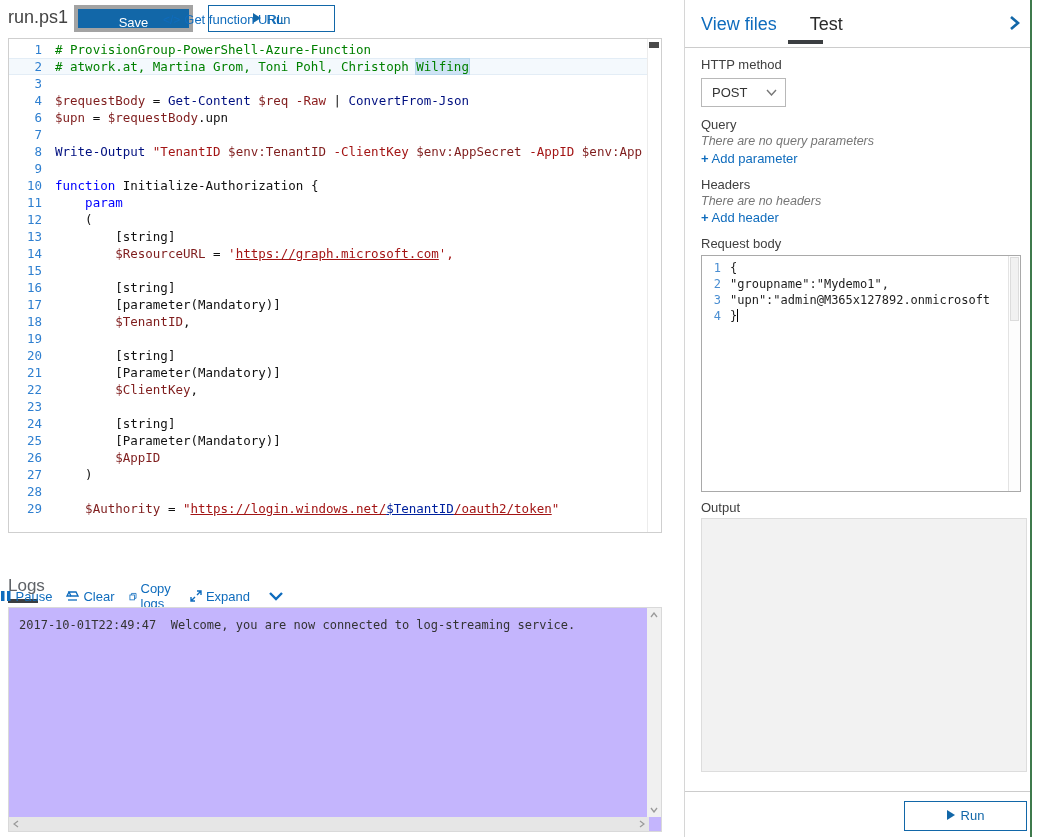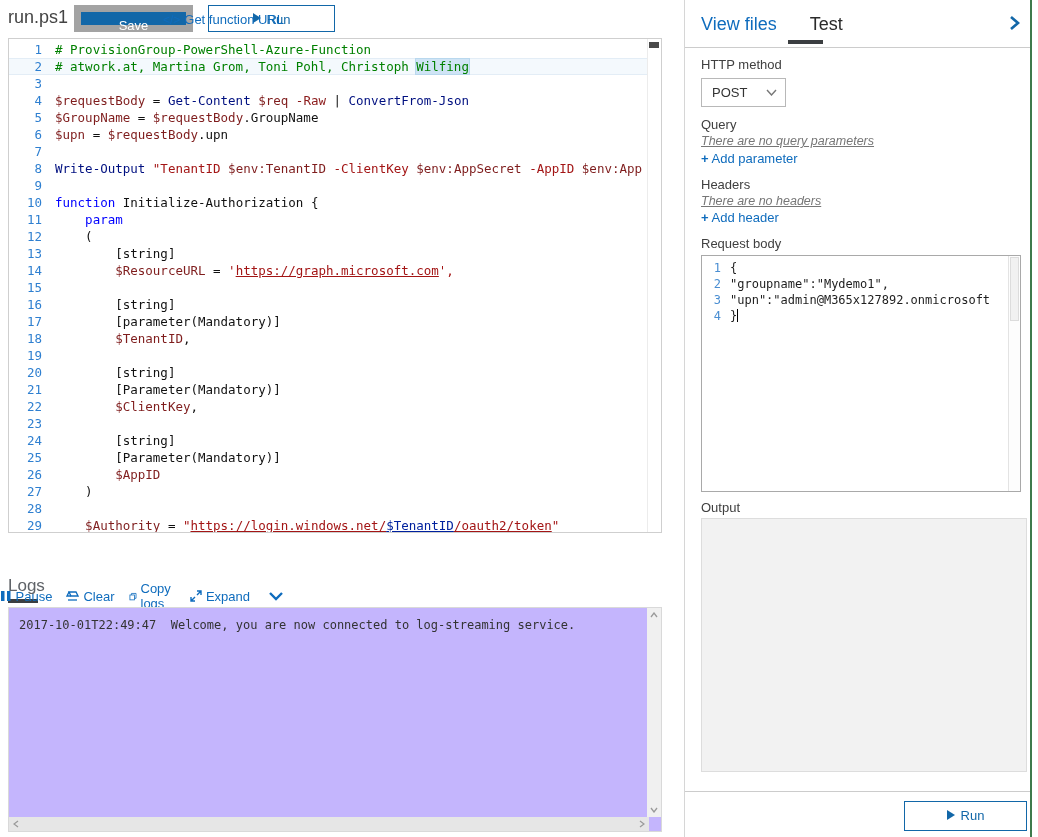--- a/index.html
+++ b/index.html
@@ -3,21 +3,21 @@
 <meta charset="utf-8">
 <style>
   * { margin:0; padding:0; box-sizing:border-box; }
   html,body { width:1038px; height:837px; background:#fff; overflow:hidden;
     font-family:"Liberation Sans", sans-serif; }
 
   
   #left-panel { position:absolute; left:0; top:0; width:662px; height:593px; background:#fff; }
   #filename { position:absolute; left:8px; top:7px; font-size:18px; color:#444; }
   .btn-primary { position:absolute; top:5px; height:27px; background:#1267a8; color:#fff;
-    font-size:13px; border:7px solid #a3a3a3; text-align:center; line-height:25px; cursor:pointer; }
+    font-size:13px; border:4px solid #a3a3a3; text-align:center; line-height:25px; cursor:pointer; }
   .btn-outline { position:absolute; top:5px; height:27px; background:#fff; color:#1267a8;
     font-size:13px; border:1px solid #1267a8; text-align:center; line-height:25px; cursor:pointer; }
   .play-tri { display:inline-block; width:0; height:0; border-left:8px solid #1267a8;
     border-top:5px solid transparent; border-bottom:5px solid transparent; margin-right:6px; }
   .btn-outline .lbl, .btn-primary .lbl { vertical-align:middle; }
   #get-url { position:absolute; right:378px; top:12px; font-size:13px; color:#0f6cbd; cursor:pointer; }
   #get-url .code-glyph { font-size:12px; margin-right:4px; }
 
   
   #code-editor { position:absolute; left:8px; top:38px; width:654px; height:495px;
@@ -63,21 +63,21 @@
   #green-edge { position:absolute; left:1030px; top:0; width:2px; height:837px; background:#3f7a4c; }
   #tabs { position:absolute; left:16px; top:14px; font-size:18px; }
   .tab { display:inline-block; margin-right:28px; cursor:pointer; }
   .tab.inactive { color:#0f6cbd; }
   .tab.active { color:#2b2b2b; }
   #tab-underline { position:absolute; left:103px; top:40px; width:35px; height:4px; background:#3b3e41; }
   #panel-collapse { position:absolute; right:10px; top:15px; cursor:pointer; }
   #tabs-divider { position:absolute; left:0; top:47px; width:100%; border-top:1px solid #ccc; }
 
   .section-label { position:absolute; left:16px; font-size:13px; color:#404040; }
-  .empty-msg { position:absolute; left:16px; font-size:12.5px; font-style:italic; color:#767676;text-decoration:underline; }
+  .empty-msg { position:absolute; left:16px; font-size:12.5px; font-style:italic; color:#767676; }
   .add-link { position:absolute; left:16px; font-size:13px; color:#0f6cbd; cursor:pointer; }
   .plus { font-weight:bold; margin-right:3px; }
 
   #http-select { position:absolute; left:16px; top:78px; width:85px; height:29px;
     border:1px solid #b8b8b8; background:#fff; font-size:13px; color:#333;
     line-height:27px; padding-left:10px; cursor:pointer; }
   #http-select svg { position:absolute; right:8px; top:10px; }
 
   #request-body-box { position:absolute; left:16px; top:255px; width:320px; height:237px;
     border:1px solid #a9a9a9; background:#fff; overflow:hidden;
@@ -116,21 +116,20 @@
   <div id="get-url">
     <span class="code-glyph">&lt;/&gt;</span><span>Get function URL</span>
   </div>
 
   <div id="code-editor">
     <div id="code-lines">
         <div class="crow"><span class="gut">1</span><span class="ctext"><span class="tk-cm"># ProvisionGroup-PowerShell-Azure-Function</span></span></div>
         <div class="crow current"><span class="gut">2</span><span class="ctext"><span class="tk-cm"># atwork.at, Martina Grom, Toni Pohl, Christoph </span><span class="tk-cmh">Wilfing</span></span></div>
         <div class="crow"><span class="gut">3</span><span class="ctext"></span></div>
         <div class="crow"><span class="gut">4</span><span class="ctext"><span class="tk-v">$requestBody</span><span class="tk-t"> = </span><span class="tk-f">Get-Content</span><span class="tk-t"> </span><span class="tk-v">$req</span><span class="tk-t"> </span><span class="tk-p">-Raw</span><span class="tk-t"> | </span><span class="tk-f">ConvertFrom-Json</span></span></div>
-        <div class="crow"><span class="gut">5</span><span class="ctext"><span class="tk-v">$GroupName</span><span class="tk-t"> = </span><span class="tk-v">$requestBody</span><span class="tk-t">.GroupName</span></span></div>
         <div class="crow"><span class="gut">6</span><span class="ctext"><span class="tk-v">$upn</span><span class="tk-t"> = </span><span class="tk-v">$requestBody</span><span class="tk-t">.upn</span></span></div>
         <div class="crow"><span class="gut">7</span><span class="ctext"></span></div>
         <div class="crow"><span class="gut">8</span><span class="ctext"><span class="tk-f">Write-Output</span><span class="tk-t"> </span><span class="tk-s">"TenantID </span><span class="tk-v">$env:TenantID</span><span class="tk-s"> -ClientKey </span><span class="tk-v">$env:AppSecret</span><span class="tk-s"> -AppID </span><span class="tk-v">$env:App</span></span></div>
         <div class="crow"><span class="gut">9</span><span class="ctext"></span></div>
         <div class="crow"><span class="gut">10</span><span class="ctext"><span class="tk-k">function</span><span class="tk-t"> Initialize-Authorization {</span></span></div>
         <div class="crow"><span class="gut">11</span><span class="ctext"><span class="tk-t">    </span><span class="tk-k">param</span></span></div>
         <div class="crow"><span class="gut">12</span><span class="ctext"><span class="tk-t">    (</span></span></div>
         <div class="crow"><span class="gut">13</span><span class="ctext"><span class="tk-t">        [string]</span></span></div>
         <div class="crow"><span class="gut">14</span><span class="ctext"><span class="tk-t">        </span><span class="tk-v">$ResourceURL</span><span class="tk-t"> = </span><span class="tk-s">'</span><span class="tk-su">https://graph.microsoft.com</span><span class="tk-s">',</span></span></div>
         <div class="crow"><span class="gut">15</span><span class="ctext"></span></div>

